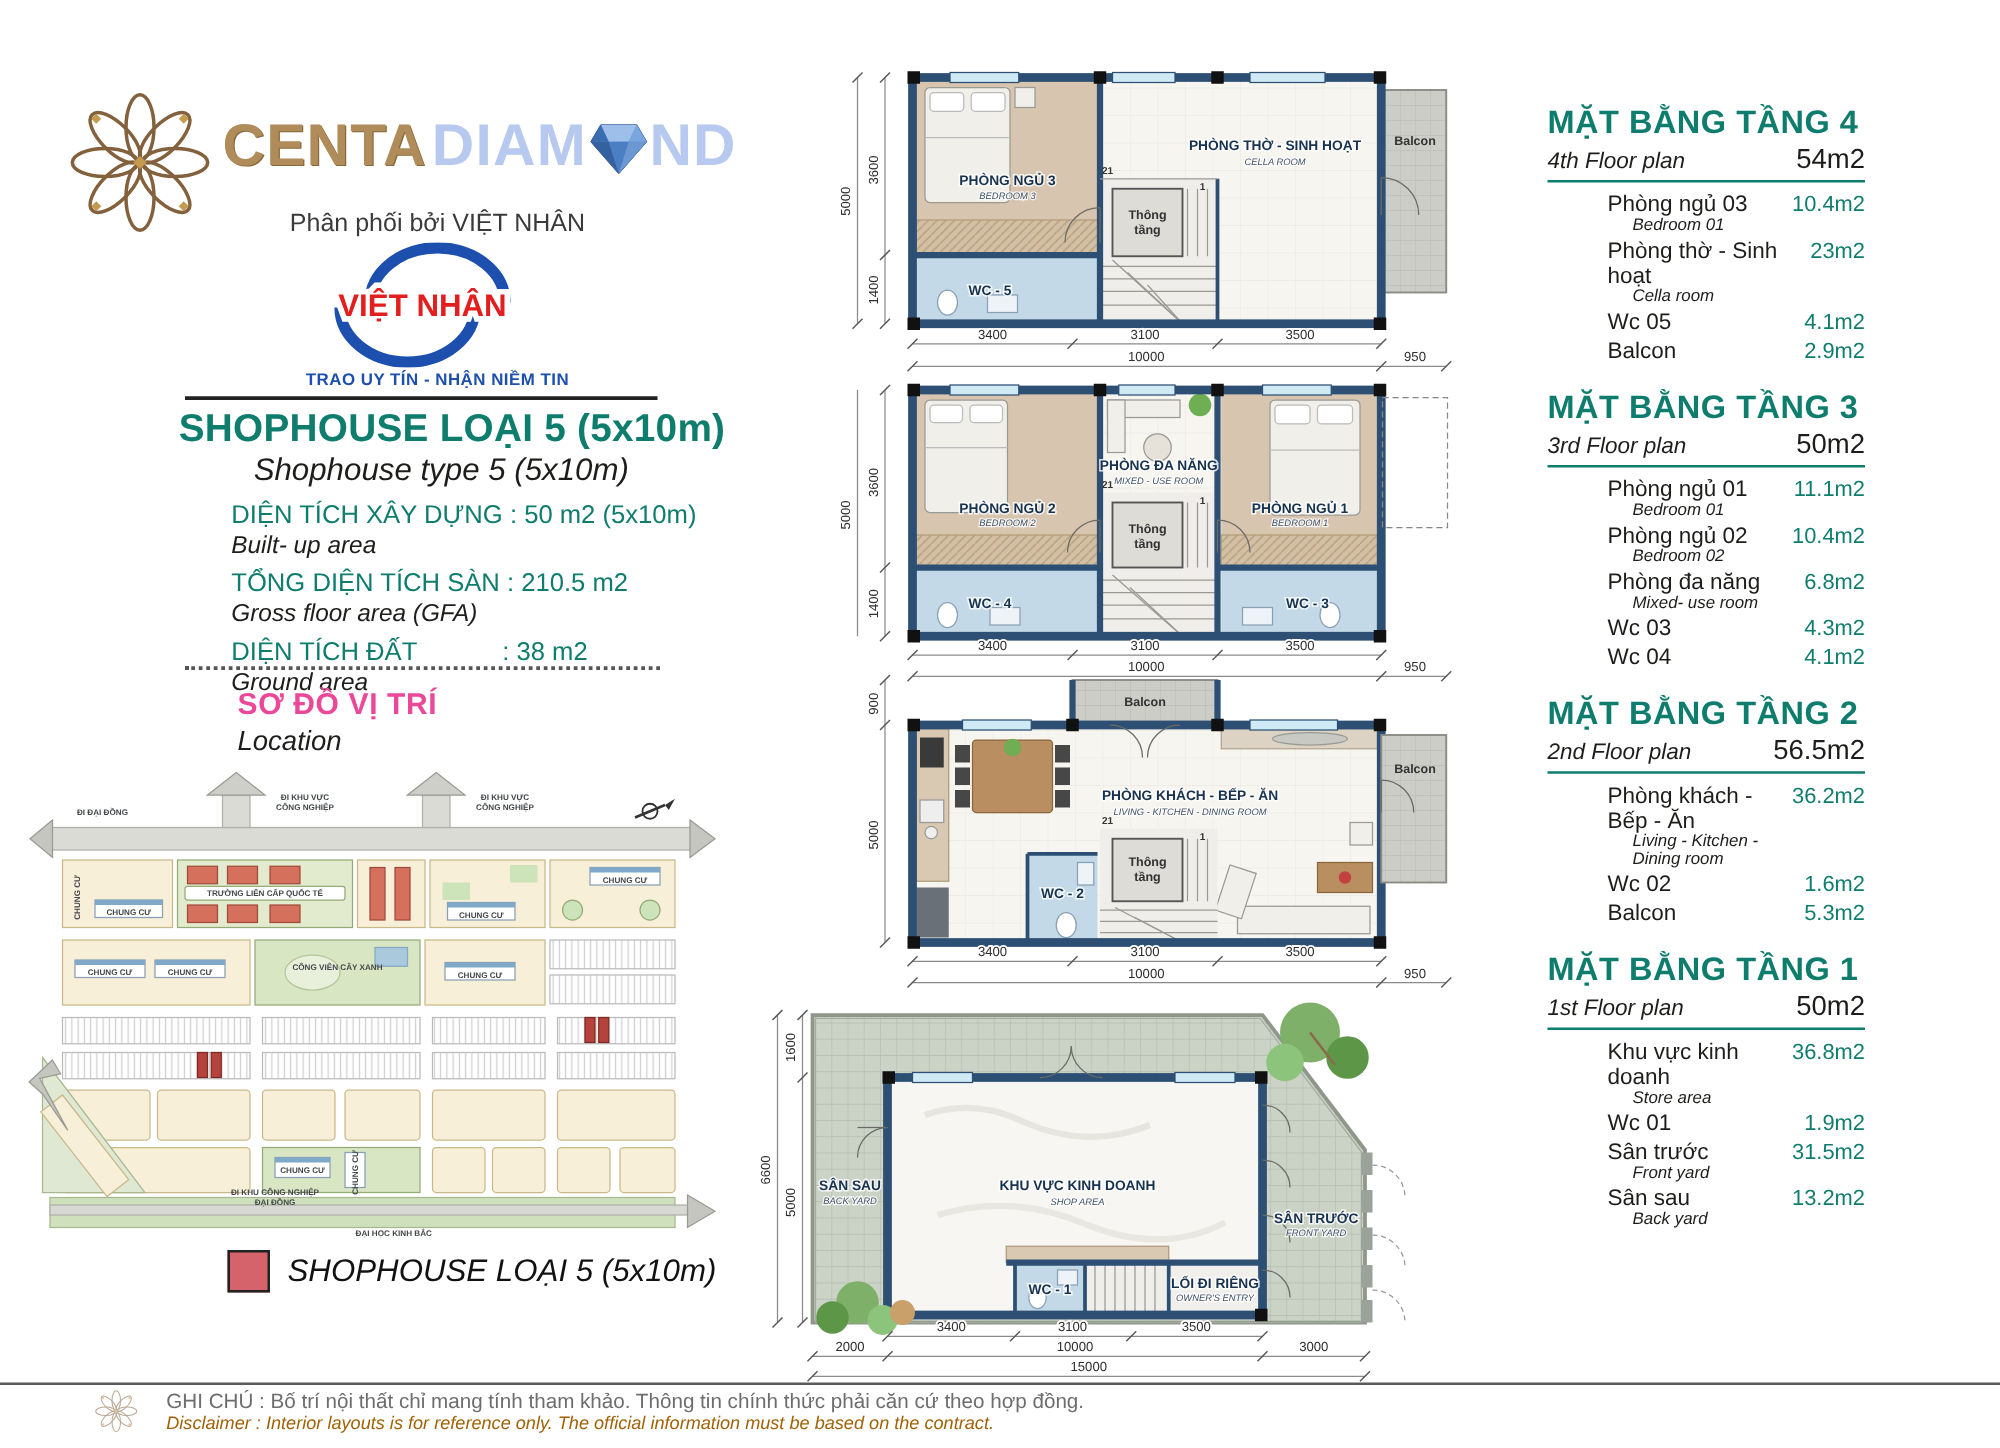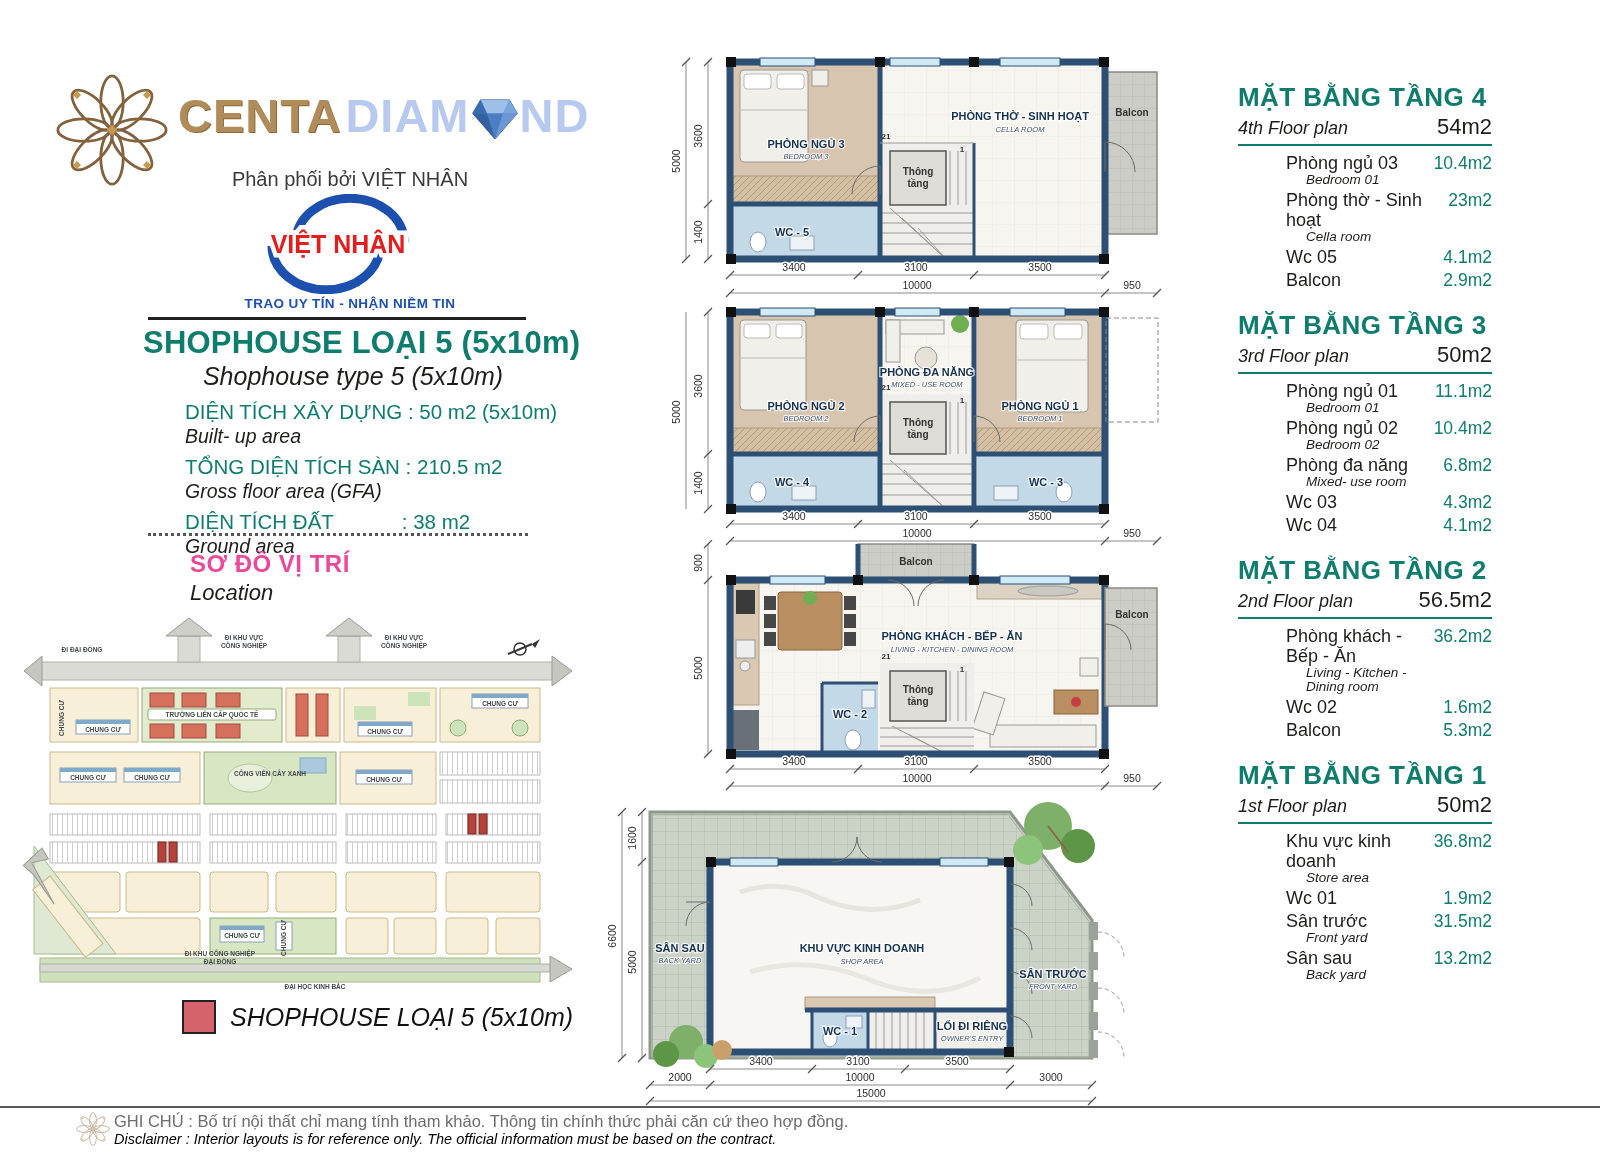--- a/index.html
+++ b/index.html
@@ -64,23 +64,23 @@
   .blk { fill:#111; }
   .arc { fill:none; stroke:#6b6b66; stroke-width:1; }
   .tread { stroke:#9a9a94; stroke-width:1; }
   .furn { fill:#f1efe9; stroke:#9a9a94; stroke-width:1; }
   .maplab { font-family:"Liberation Sans",sans-serif; font-weight:bold; font-size:6.5px; fill:#44484a; text-anchor:middle; }
   .mapbuild { fill:#fff; stroke:#8aa0b5; stroke-width:1; }
 
   
   .fline { position:absolute; left:0; top:1106px; width:1600px; height:2px; background:#5a5a5a; }
   .footer { position:absolute; left:76px; top:1112px; display:flex; align-items:flex-start; }
-  .footer .ftext { margin-left:4px; }
+  .footer .ftext { margin-left:23px; }
   .fnote { font-size:16.5px; color:#6d6d6d; line-height:19px; }
-  .fdisc { font-size:14.5px; font-style:italic; color:#000000; line-height:17px; }
+  .fdisc { font-size:14.5px; font-style:italic; color:#a16207; line-height:17px; }
 </style>
 </head>
 <body>
 
 <svg width="0" height="0" style="position:absolute" aria-hidden="true">
   <defs>
     <pattern id="hv" width="5" height="8" patternUnits="userSpaceOnUse">
       <rect width="5" height="8" fill="#fff"></rect>
         <line x1="2.5" y1="0" x2="2.5" y2="8" stroke="#cfcfcf" stroke-width="1"></line>
     </pattern>

